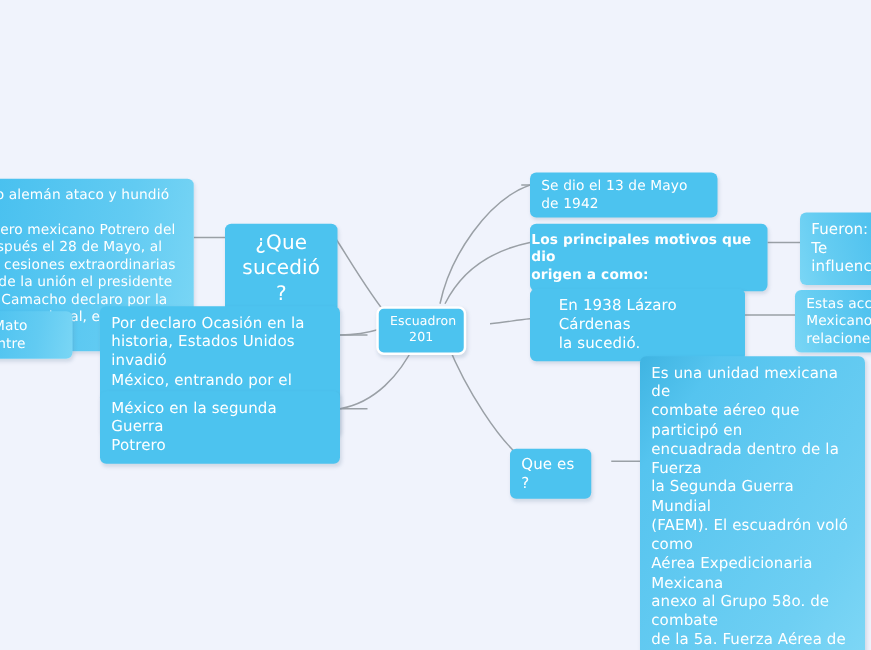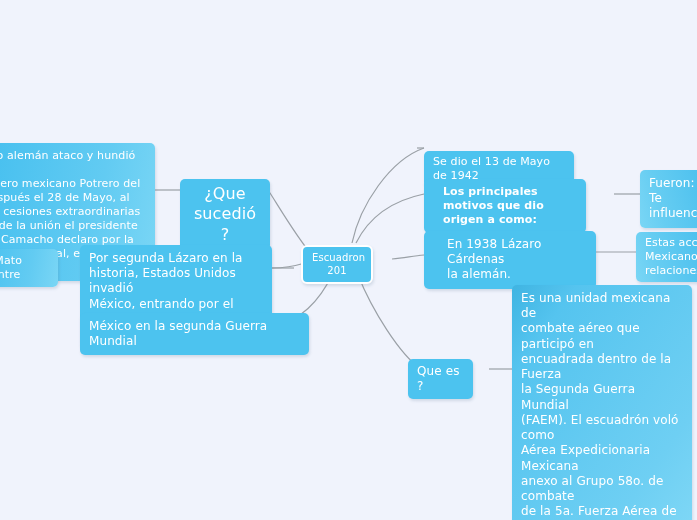--- a/index.html
+++ b/index.html
@@ -124,52 +124,52 @@
   <div class="node flat nshadow" style="left:180px; top:179px; width:90px; padding:5px 9px; font-size:16px; text-align:center;">
     <span>¿Que sucedió ?</span>
   </div>
 
   <div class="node grad-l nshadow" style="left:-38px; top:249px; width:96px; padding:5px 9px; font-size:11px;">
     <div>nse Mato</div>
     <div>os, entre</div>
   </div>
 
   <div class="node flat nshadow" style="left:80px; top:245px; width:192px; padding:6px 9px; font-size:12px;">
-    <div>Por segunda Lázaro en la</div>
+    <div>Por declaro Ocasión en la</div>
     <div>historia, Estados Unidos invadió</div>
     <div>México, entrando por el puerto</div>
     <div>de Veracruz (1914)</div>
   </div>
 
-  <div class="node flat nshadow" style="left:80px; top:313px; width:229px; padding:6px 9px; font-size:12px;">
+  <div class="node flat nshadow" style="left:80px; top:313px; width:192px; padding:6px 9px; font-size:12px;">
     <div>México en la segunda Guerra</div>
-    <div>Mundial</div>
+    <div>Potrero</div>
   </div>
 
   <div class="node center-node nshadow" style="left:301px; top:245px; width:72px; padding:5px 9px; font-size:10px; text-align:center;">
     <span>Escuadron 201</span>
   </div>
 
-  <div class="node flat nshadow" style="left:424px; top:138px; width:150px; padding:4px 9px; font-size:11px;margin-top:13px;">
+  <div class="node flat nshadow" style="left:424px; top:138px; width:150px; padding:4px 9px; font-size:11px;">
     <span>Se dio el 13 de Mayo de 1942</span>
   </div>
 
-  <div class="node flat nshadow bold-node" style="left:424px; top:179px; width:162px; padding:6px 19px; font-size:11px;">
+  <div class="node flat nshadow bold-node" style="left:424px; top:179px; width:190px; padding:6px 1px; font-size:11px;">
     <div>Los principales motivos que dio</div>
     <div>origen a como:</div>
   </div>
 
   <div class="node grad-r nshadow" style="left:640px; top:170px; width:78px; padding:6px 9px; font-size:12px;">
     <div>Fueron: Te</div>
     <div>influencia</div>
   </div>
 
   <div class="node flat nshadow" style="left:424px; top:231px; width:172px; padding:6px 23px; font-size:12px;">
     <div>En 1938 Lázaro Cárdenas</div>
-    <div>la alemán.</div>
+    <div>la sucedió.</div>
   </div>
 
   <div class="node grad-r nshadow" style="left:636px; top:232px; width:80px; padding:4px 9px; font-size:11px;">
     <div>Estas acci</div>
     <div>Mexicanos</div>
     <div>relaciones</div>
   </div>
 
   <div class="node flat nshadow" style="left:408px; top:359px; width:65px; padding:5px 9px; font-size:12px;">
     <span>Que es ?</span>

